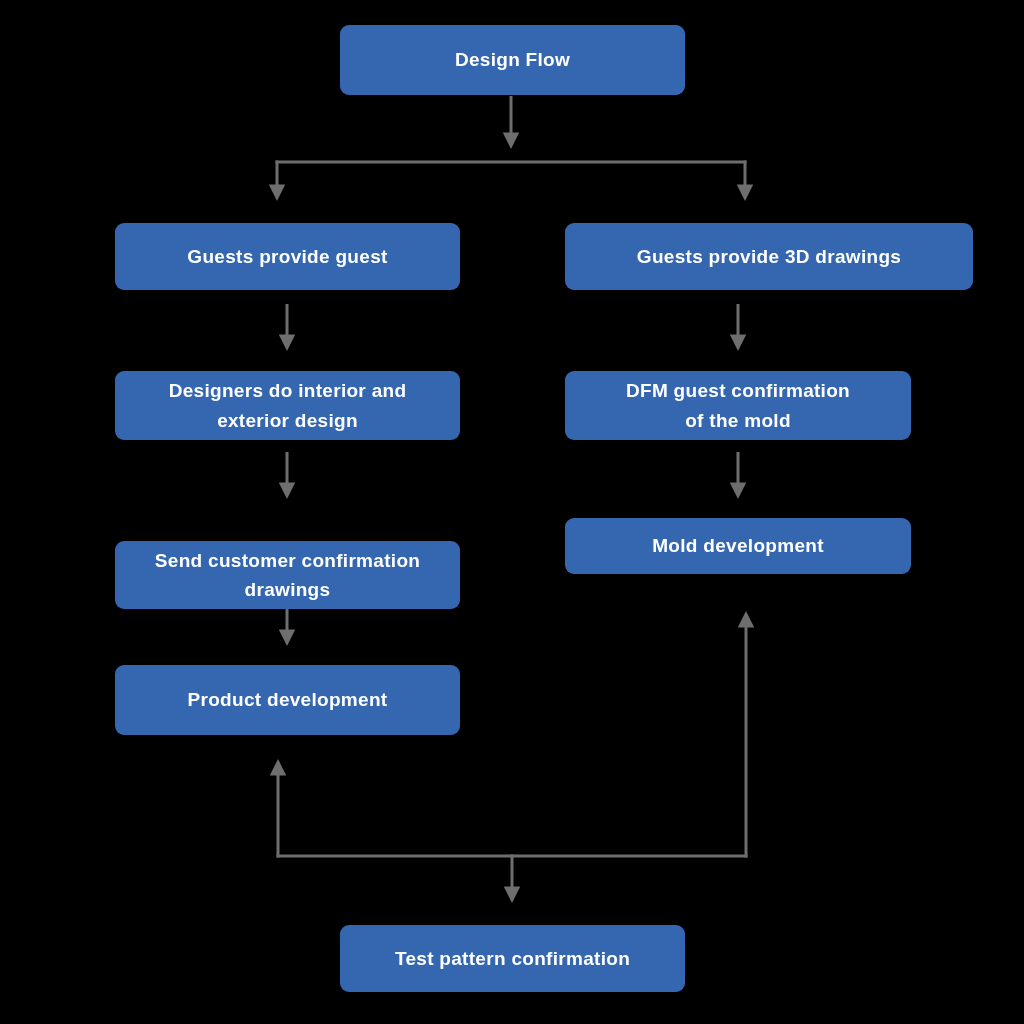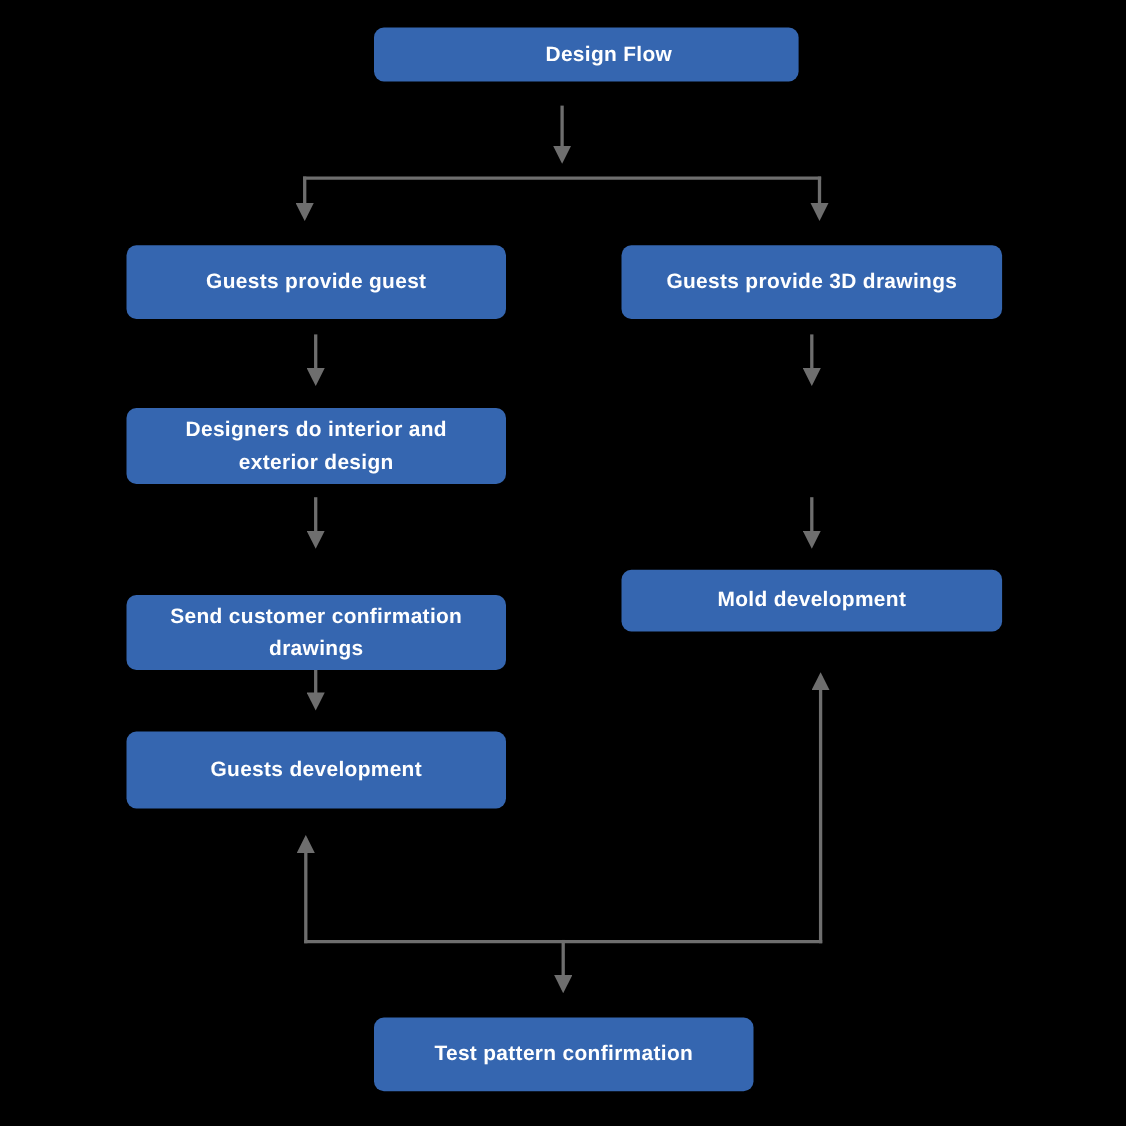--- a/index.html
+++ b/index.html
@@ -33,23 +33,23 @@
     text-align: center;
     font-weight: bold;
     font-size: 19px;
     line-height: 1.55;
     letter-spacing: 0.3px;
   }
   .node span {
     white-space: pre-line;
     padding: 0 14px;
   }
-  #n-design  { left: 340px; top: 25px;  width: 345px; height: 49px; padding-left: 41px; }
+  #n-design  { left: 340px; top: 25px;  width: 345px; height: 70px; }
   #n-ideas   { left: 115px; top: 223px; width: 345px; height: 67px; }
-  #n-3d      { left: 565px; top: 223px; width: 346px; height: 67px; }
+  #n-3d      { left: 565px; top: 223px; width: 408px; height: 67px; }
   #n-designers { left: 115px; top: 371px; width: 345px; height: 69px; }
   #n-dfm     { left: 565px; top: 371px; width: 346px; height: 69px; }
   #n-send    { left: 115px; top: 518px; width: 345px; height: 68px; margin-top: 23px; }
   #n-mold    { left: 565px; top: 518px; width: 346px; height: 56px; }
   #n-product { left: 115px; top: 665px; width: 345px; height: 70px; }
   #n-test    { left: 340px; top: 925px; width: 345px; height: 67px; }
 </style>
 </head>
 <body>
 
@@ -107,31 +107,35 @@
 
   <div class="node" id="n-3d">
     <span>Guests provide 3D drawings</span>
   </div>
 
   <div class="node" id="n-designers">
     <span>Designers do interior and
 exterior design</span>
   </div>
 
+  <div class="node" id="n-dfm">
+    <span>DFM guest confirmation
+of the mold</span>
+  </div>
 
   <div class="node" id="n-send">
     <span>Send customer confirmation
 drawings</span>
   </div>
 
   <div class="node" id="n-mold">
     <span>Mold development</span>
   </div>
 
   <div class="node" id="n-product">
-    <span>Guests development</span>
+    <span>Product development</span>
   </div>
 
   <div class="node" id="n-test">
     <span>Test pattern confirmation</span>
   </div>
 
 </div>
 
 </body></html>

